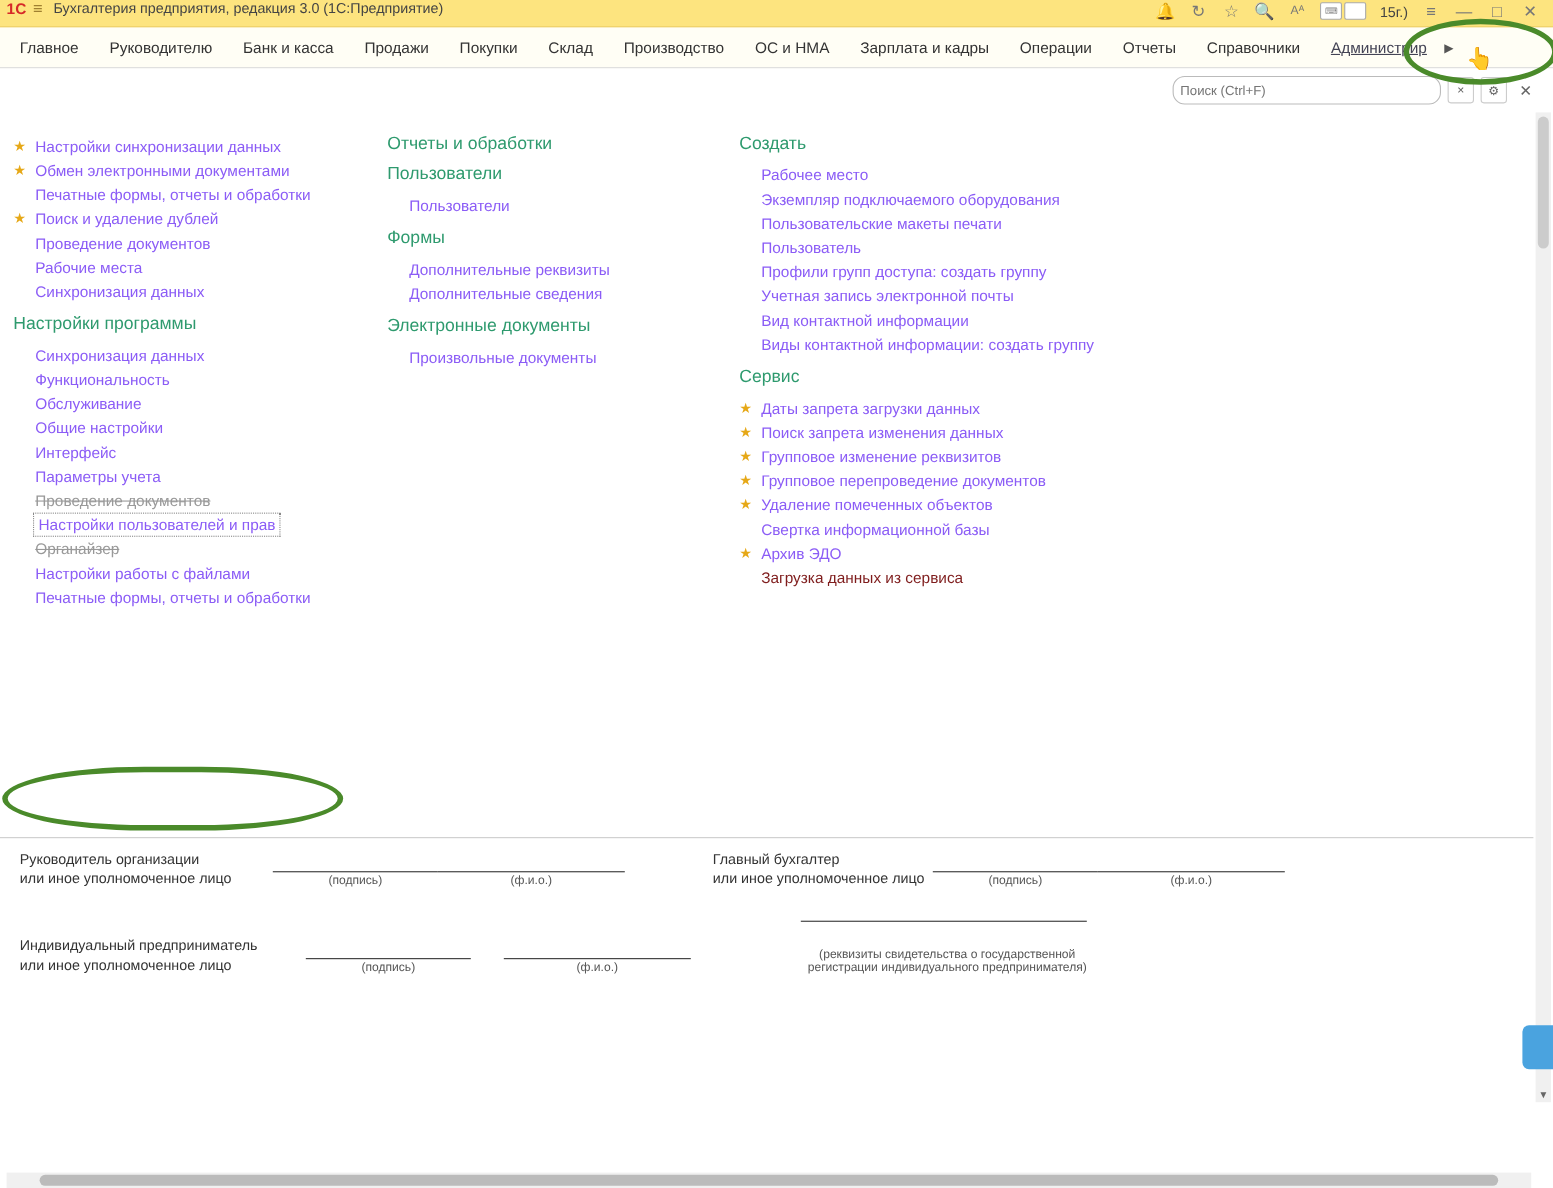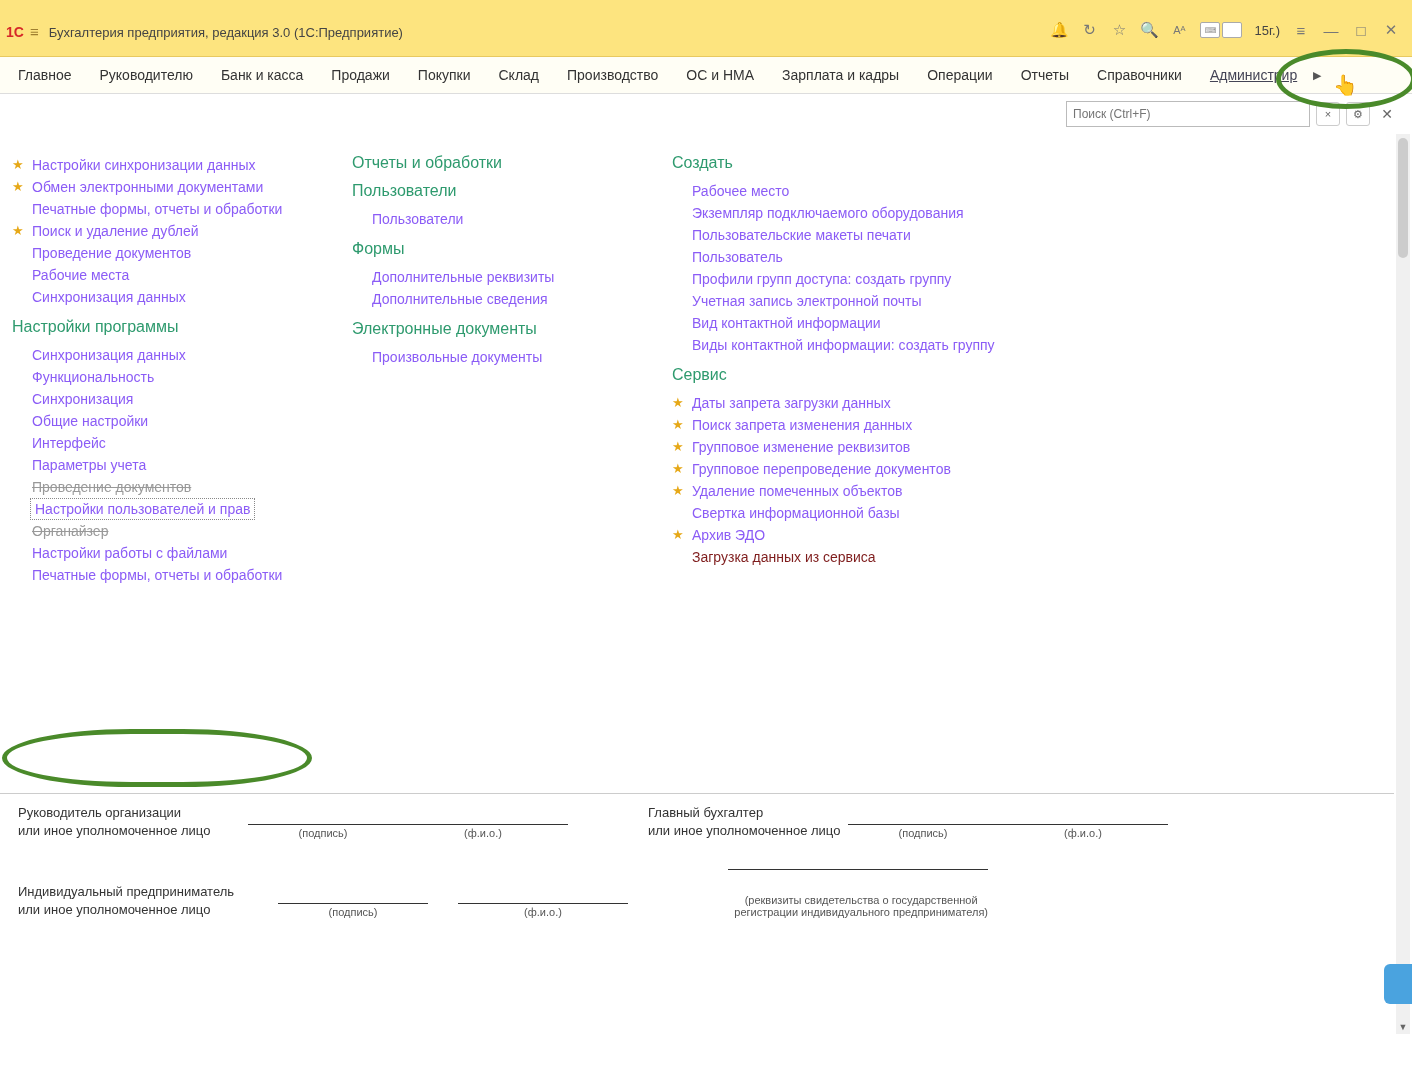--- a/index.html
+++ b/index.html
@@ -1,31 +1,31 @@
 <!DOCTYPE html>
 <html><head>
 <meta charset="utf-8">
 <style>
 html,body{margin:0;padding:0;font-family:Arial,Helvetica,sans-serif;font-size:13px;color:#333;background:#fff;width:1412px;height:1080px;overflow:hidden}
-.titlebar{height:24px;background:#fde47f;display:flex;align-items:flex-end;padding:16px 6px;font-size:13px;color:#444;border-bottom:1px solid #e8c960}
+.titlebar{height:24px;background:#fde47f;display:flex;align-items:flex-start;padding:0 6px;font-size:13px;color:#444;border-bottom:1px solid #e8c960}
 .logo{color:#d62828;font-weight:bold;font-size:14px;margin-right:6px}
 .ham{font-size:15px;color:#a08030;margin-right:10px}
 .title-spacer{flex:1}
 .tb-icon{width:24px;height:20px;display:inline-flex;align-items:center;justify-content:center;color:#777;font-size:15px;margin:0 3px;cursor:pointer}
 .tb-right{display:flex;align-items:center}
 .keyshot{display:flex;gap:2px;margin:0 6px}
 .key{width:18px;height:14px;border:1px solid #aaa;background:#fff;font-size:8px;display:flex;align-items:center;justify-content:center;border-radius:2px;color:#888}
 .navbar{height:36px;background:#fffef5;display:flex;align-items:center;padding:0 4px 0 4px;border-bottom:1px solid #ddd;font-size:14px;color:#333;position:relative}
 .nav-item{padding:0 14px;height:36px;display:flex;align-items:center;cursor:pointer;white-space:nowrap}
 .nav-item.last{color:#445;text-decoration:underline}
 .nav-arrow{width:12px;text-align:center;color:#555;font-size:11px}
 .highlight-oval-nav{position:absolute;right:-4px;top:-8px;width:130px;height:50px;border:5px solid #4a8a2a;border-radius:50%;pointer-events:none;box-shadow:0 0 0 1px rgba(0,0,0,0)}
 .cursor-hand{position:absolute;right:54px;top:16px;font-size:20px;pointer-events:none;z-index:5}
 .toolbar2{height:40px;display:flex;align-items:center;justify-content:flex-end;padding:0 14px;gap:6px}
-.search-box{width:230px;height:24px;border:1px solid #bbb;border-radius:0;padding:0 6px;font-size:12px;color:#888}
+.search-box{width:230px;height:24px;border:1px solid #bbb;border-radius:11px;padding:0 6px;font-size:12px;color:#888}
 .tb2-btn{width:22px;height:22px;border:1px solid #ccc;border-radius:3px;font-size:11px;display:flex;align-items:center;justify-content:center;color:#666;background:#fff}
 .close-x{width:22px;height:22px;display:flex;align-items:center;justify-content:center;color:#666;cursor:pointer;font-size:14px}
 .body-area{position:relative;height:calc(100% - 24px - 36px - 40px);overflow:hidden}
 .menu-panel{position:absolute;left:0;right:0;top:0;bottom:0;overflow:hidden}
 .columns{display:flex;gap:40px;padding:20px 12px 0 12px;height:590px;overflow:hidden}
 .col{min-width:280px}
 .col1{width:300px}
 .col2{width:240px}
 .col3{width:320px}
 .group-head{color:#2e9a6e;font-size:16px;margin:10px 0 8px 0}
@@ -112,21 +112,21 @@
      <div class="item star"><span>Обмен электронными документами</span></div>
      <div class="item"><span>Печатные формы, отчеты и обработки</span></div>
      <div class="item star"><span>Поиск и удаление дублей</span></div>
      <div class="item"><span>Проведение документов</span></div>
      <div class="item"><span>Рабочие места</span></div>
      <div class="item"><span>Синхронизация данных</span></div>
 
      <div class="group-head" style="margin-left:0">Настройки программы</div>
      <div class="item"><span>Синхронизация данных</span></div>
      <div class="item"><span>Функциональность</span></div>
-     <div class="item"><span>Синхронизация</span></div>
+     <div class="item"><span>Обслуживание</span></div>
      <div class="item"><span>Общие настройки</span></div>
      <div class="item"><span>Интерфейс</span></div>
      <div class="item"><span>Параметры учета</span></div>
      <div class="item struck"><span>Проведение документов</span></div>
      <div><span class="item boxed">Настройки пользователей и прав</span></div>
      <div class="item struck"><span>Органайзер</span></div>
      <div class="item"><span>Настройки работы с файлами</span></div>
      <div class="item"><span>Печатные формы, отчеты и обработки</span></div>
    </div>
 

